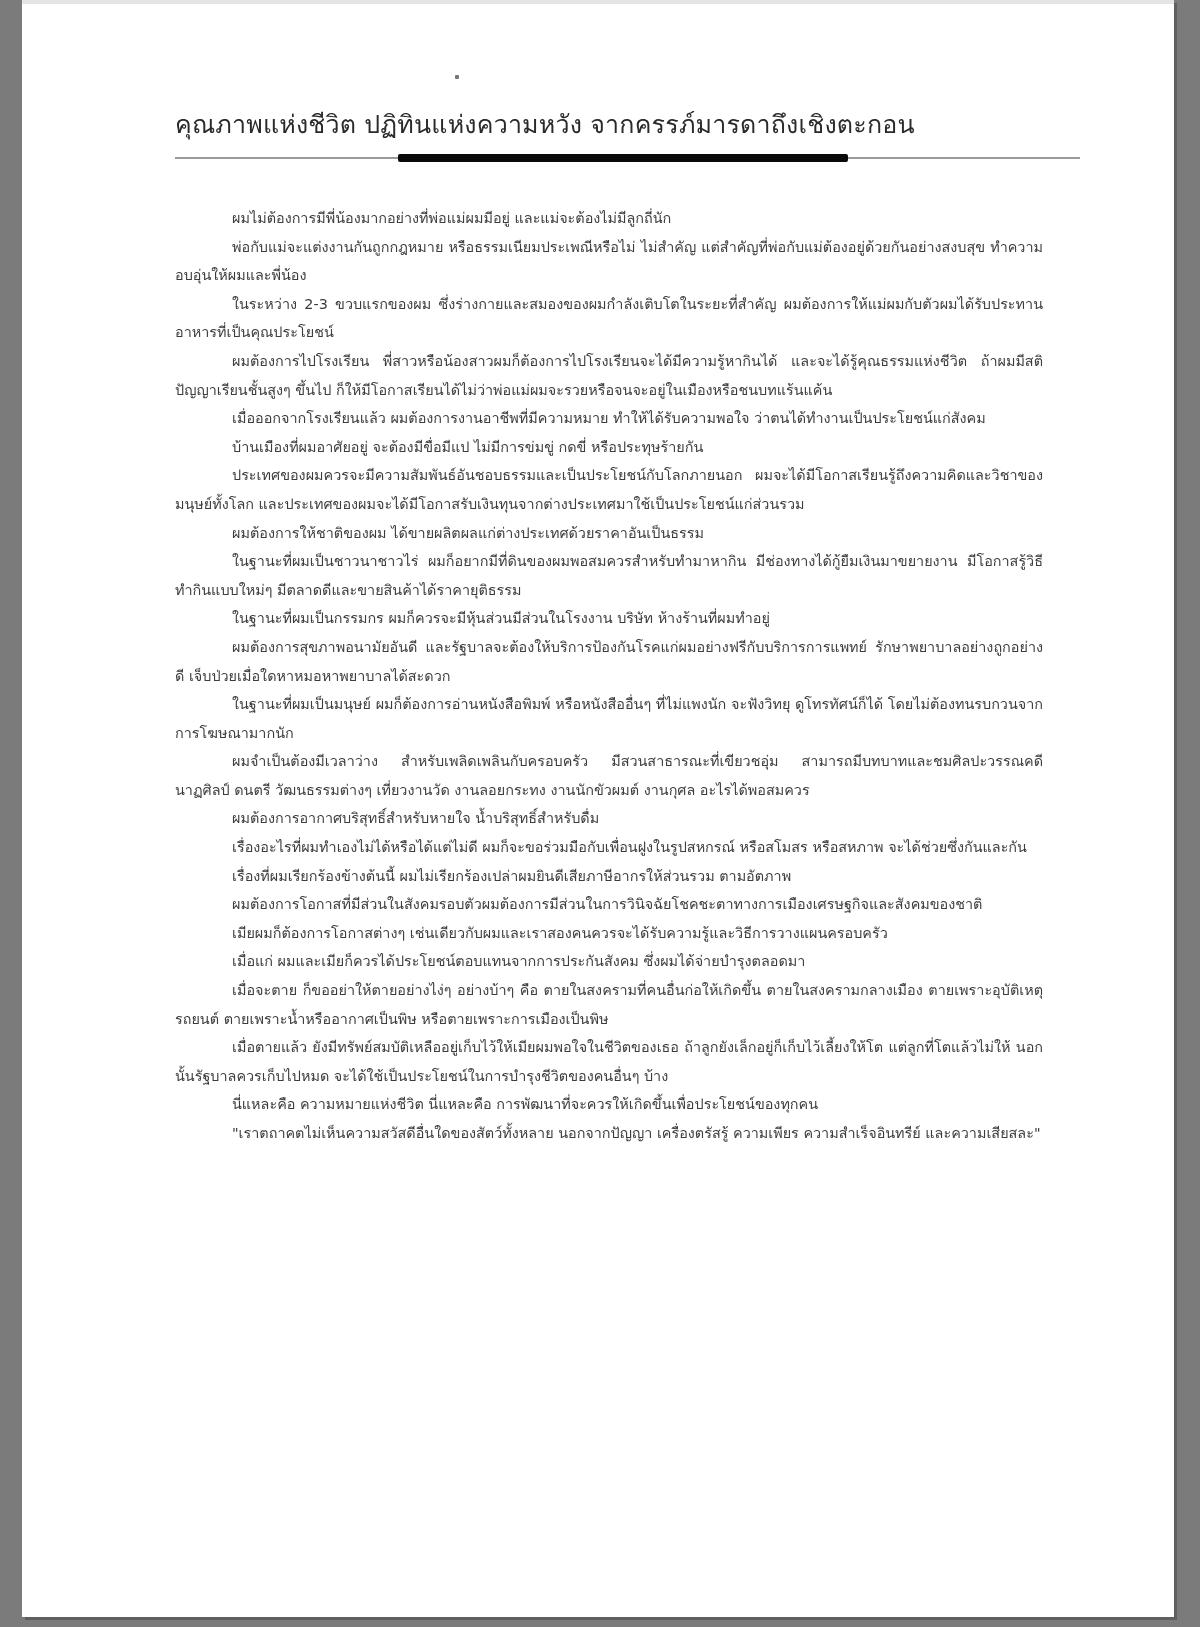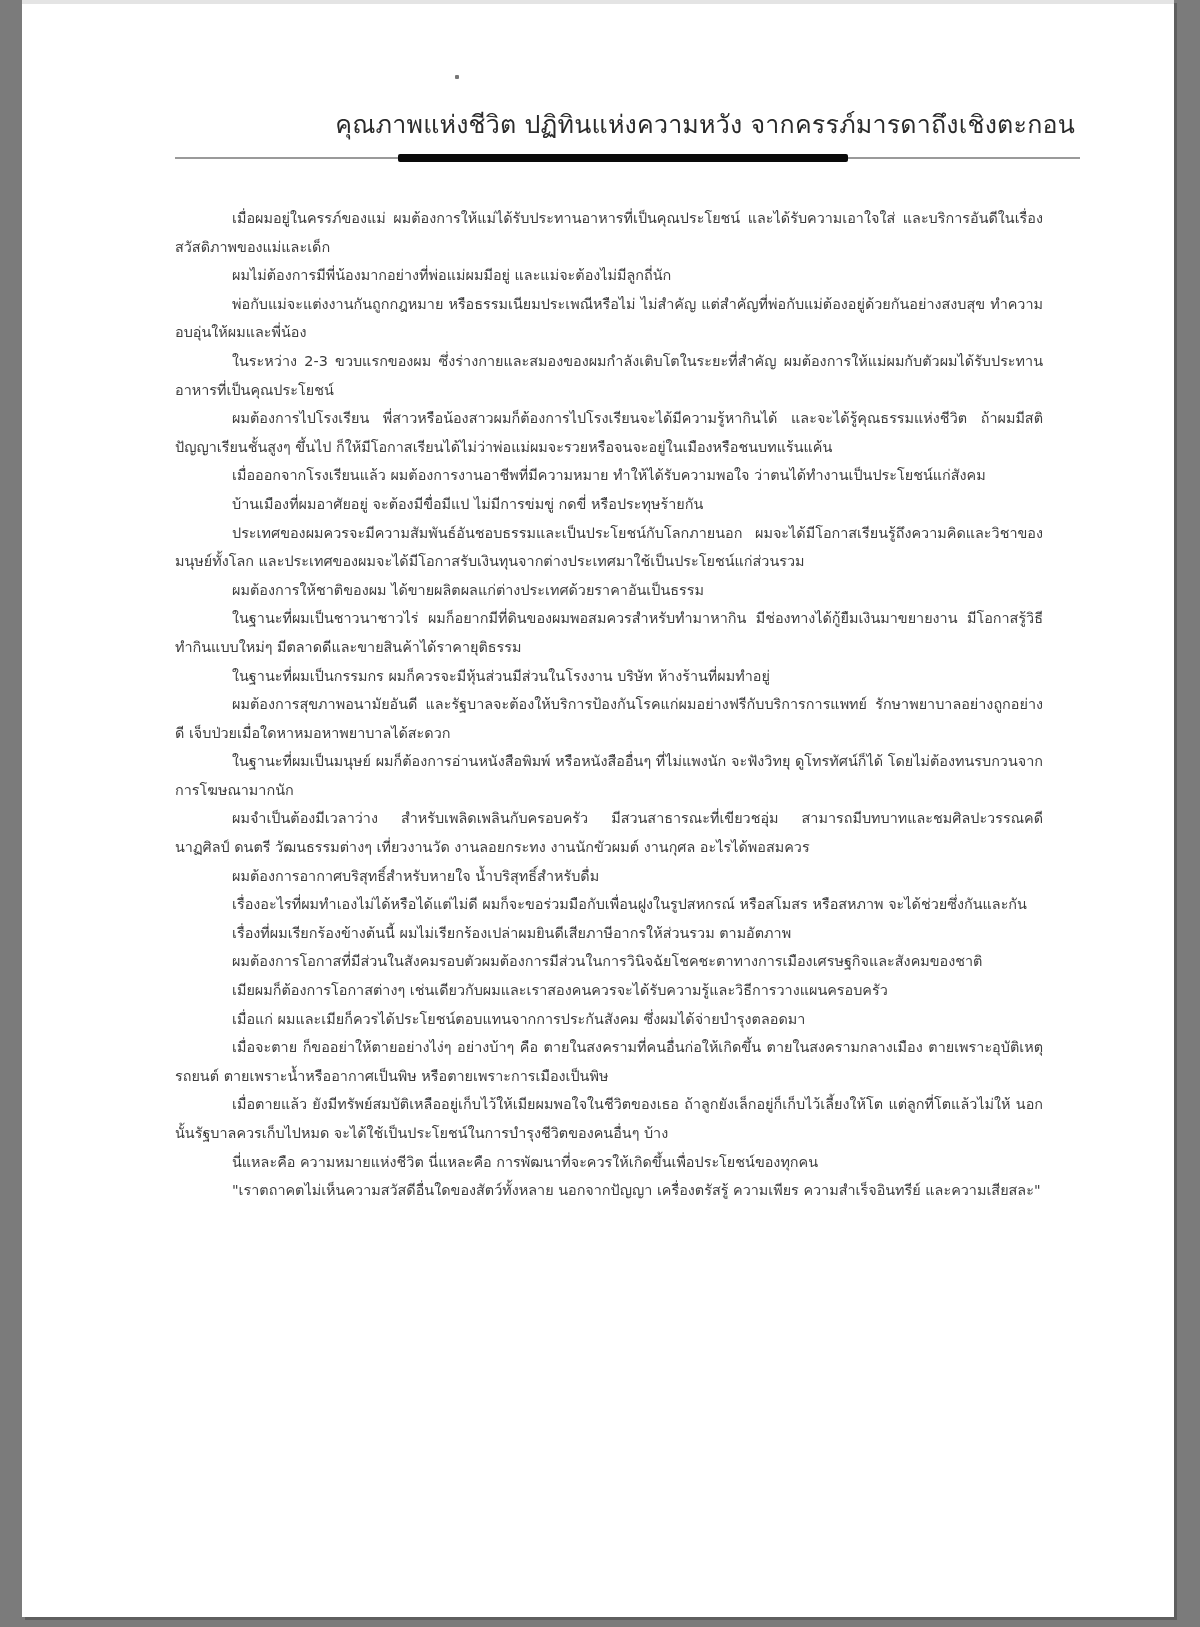--- a/index.html
+++ b/index.html
@@ -11,21 +11,20 @@
     position:absolute; left:22px; top:0; width:1152px; height:1617px;
     background:#ffffff;
     box-shadow: 3px 3px 0 #5f5f5f;
   }
   .page-topstrip { position:absolute; left:0; top:0; width:100%; height:4px; background:#e4e4e4; }
   .speck { position:absolute; left:433px; top:75px; width:4px; height:4px; background:#777; border-radius:1px; }
   .title {
     position:absolute; left:153px; top:104px; width:900px;
     font-size:25px; color:#2a2a2a; letter-spacing:0.2px; white-space:nowrap;
     font-family:"DejaVu Sans","Liberation Sans",sans-serif;
-    text-align:right;
   }
   .rule-thin { position:absolute; left:153px; top:157px; width:905px; height:2px; background:#9a9a9a; }
   .rule-thick { position:absolute; left:376px; top:154px; width:450px; height:8px; background:#0a0a0a; border-radius:2px; }
   .body {
     position:absolute; left:153px; top:204px; width:868px;
     font-size:14.4px; line-height:28.6px; color:#3c3c3c; text-align:justify;
   }
   .para { margin:0; text-indent:57px; }
 </style>
 </head>
@@ -33,21 +32,20 @@
 
 <div class="page">
   <div class="page-topstrip"></div>
   <div class="speck"></div>
 
   <div class="title">คุณภาพแห่งชีวิต ปฏิทินแห่งความหวัง จากครรภ์มารดาถึงเชิงตะกอน</div>
   <div class="rule-thin"></div>
   <div class="rule-thick"></div>
 
   <div class="body">
-    <p class="para">เมื่อผมอยู่ในครรภ์ของแม่ ผมต้องการให้แม่ได้รับประทานอาหารที่เป็นคุณประโยชน์ และได้รับความเอาใจใส่ และบริการอันดีในเรื่องสวัสดิภาพของแม่และเด็ก</p>
     <p class="para">ผมไม่ต้องการมีพี่น้องมากอย่างที่พ่อแม่ผมมีอยู่ และแม่จะต้องไม่มีลูกถี่นัก</p>
     <p class="para">พ่อกับแม่จะแต่งงานกันถูกกฎหมาย หรือธรรมเนียมประเพณีหรือไม่ ไม่สำคัญ แต่สำคัญที่พ่อกับแม่ต้องอยู่ด้วยกันอย่างสงบสุข ทำความอบอุ่นให้ผมและพี่น้อง</p>
     <p class="para">ในระหว่าง 2-3 ขวบแรกของผม ซึ่งร่างกายและสมองของผมกำลังเติบโตในระยะที่สำคัญ ผมต้องการให้แม่ผมกับตัวผมได้รับประทานอาหารที่เป็นคุณประโยชน์</p>
     <p class="para">ผมต้องการไปโรงเรียน พี่สาวหรือน้องสาวผมก็ต้องการไปโรงเรียนจะได้มีความรู้หากินได้ และจะได้รู้คุณธรรมแห่งชีวิต ถ้าผมมีสติปัญญาเรียนชั้นสูงๆ ขึ้นไป ก็ให้มีโอกาสเรียนได้ไม่ว่าพ่อแม่ผมจะรวยหรือจนจะอยู่ในเมืองหรือชนบทแร้นแค้น</p>
     <p class="para">เมื่อออกจากโรงเรียนแล้ว ผมต้องการงานอาชีพที่มีความหมาย ทำให้ได้รับความพอใจ ว่าตนได้ทำงานเป็นประโยชน์แก่สังคม</p>
     <p class="para">บ้านเมืองที่ผมอาศัยอยู่ จะต้องมีขื่อมีแป ไม่มีการข่มขู่ กดขี่ หรือประทุษร้ายกัน</p>
     <p class="para">ประเทศของผมควรจะมีความสัมพันธ์อันชอบธรรมและเป็นประโยชน์กับโลกภายนอก ผมจะได้มีโอกาสเรียนรู้ถึงความคิดและวิชาของมนุษย์ทั้งโลก และประเทศของผมจะได้มีโอกาสรับเงินทุนจากต่างประเทศมาใช้เป็นประโยชน์แก่ส่วนรวม</p>
     <p class="para">ผมต้องการให้ชาติของผม ได้ขายผลิตผลแก่ต่างประเทศด้วยราคาอันเป็นธรรม</p>
     <p class="para">ในฐานะที่ผมเป็นชาวนาชาวไร่ ผมก็อยากมีที่ดินของผมพอสมควรสำหรับทำมาหากิน มีช่องทางได้กู้ยืมเงินมาขยายงาน มีโอกาสรู้วิธีทำกินแบบใหม่ๆ มีตลาดดีและขายสินค้าได้ราคายุติธรรม</p>
     <p class="para">ในฐานะที่ผมเป็นกรรมกร ผมก็ควรจะมีหุ้นส่วนมีส่วนในโรงงาน บริษัท ห้างร้านที่ผมทำอยู่</p>

